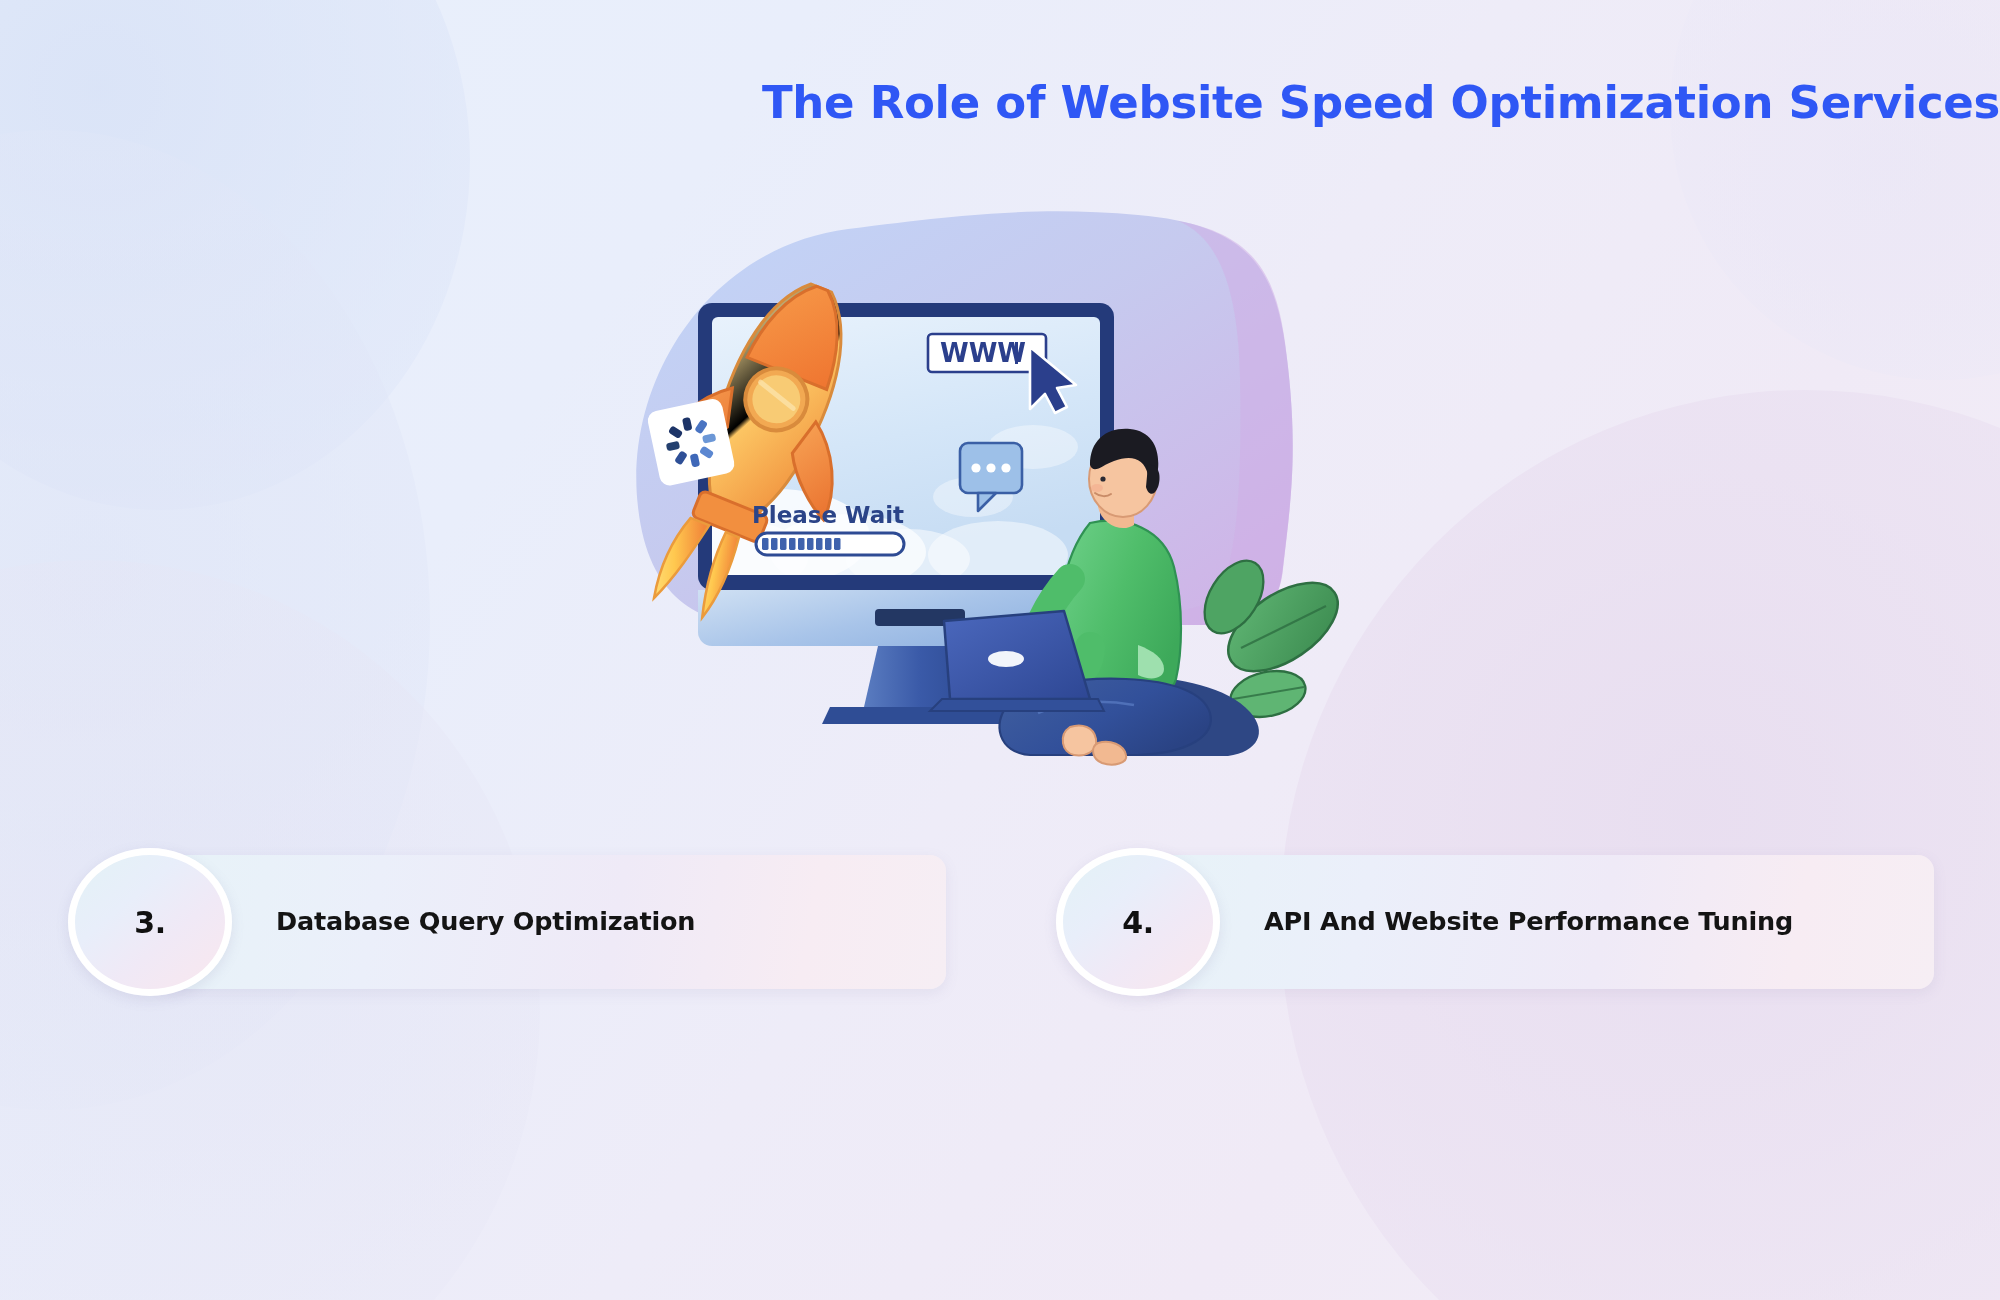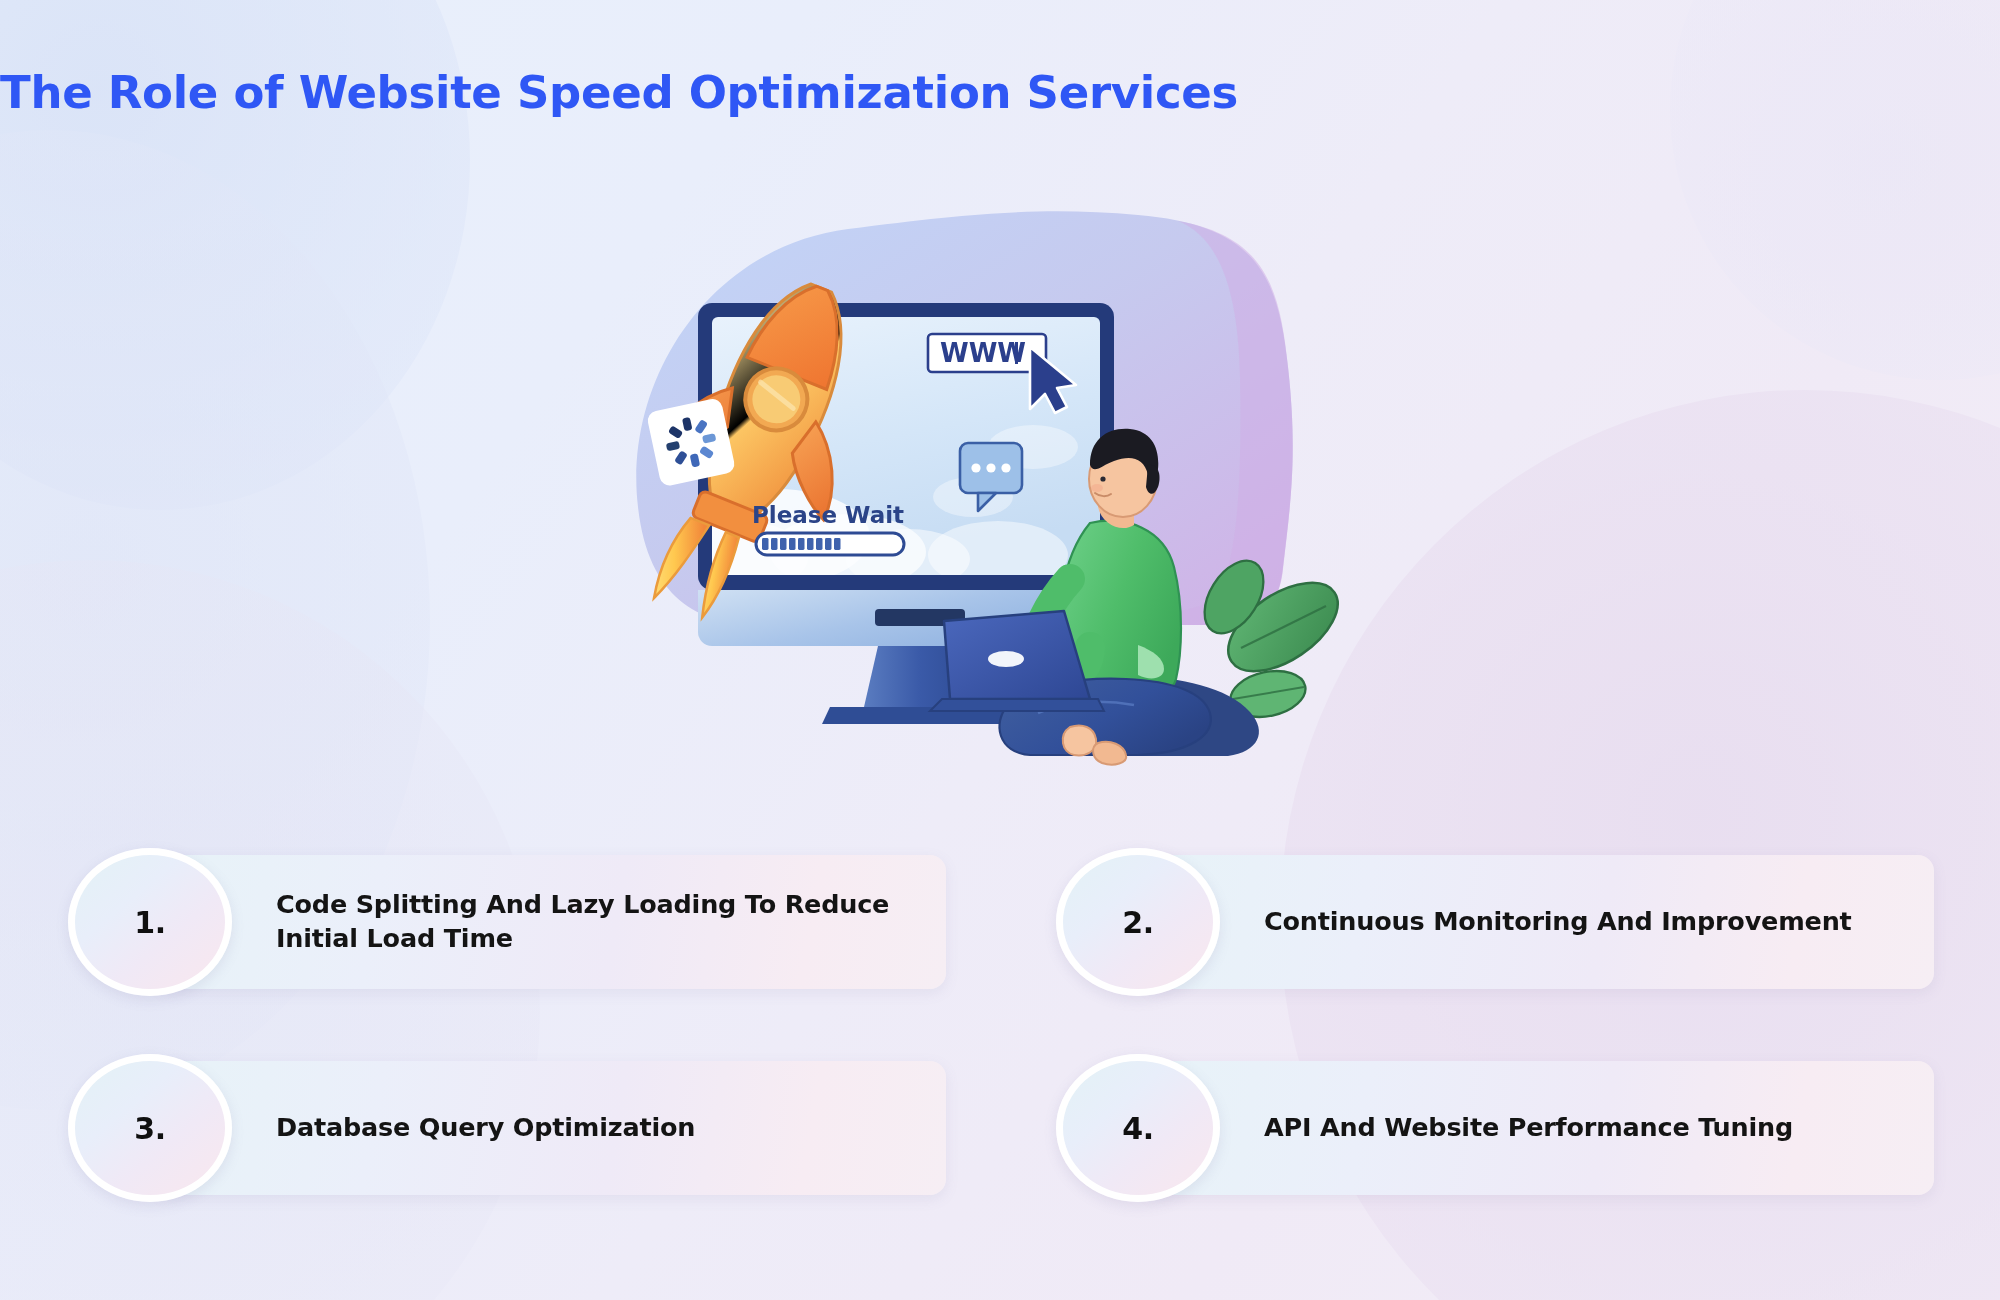--- a/index.html
+++ b/index.html
@@ -19,21 +19,21 @@
     background: radial-gradient(circle at 55% 45%, rgba(221,227,246,.60), rgba(230,236,250,.25)); }
   .blob-bl { width:900px; height:900px; left:-360px; top:560px;
     background: radial-gradient(circle at 60% 40%, rgba(228,228,244,.55), rgba(236,236,248,.2)); }
   .blob-br { width:1050px; height:1060px; right:-330px; top:390px;
     background: radial-gradient(circle at 40% 40%, rgba(231,220,239,.85), rgba(238,230,244,.45)); }
   .blob-tr { width:540px; height:540px; right:-210px; top:-160px;
     background: radial-gradient(circle at 40% 60%, rgba(233,230,246,.6), rgba(240,238,250,.2)); }
 
   
   .title {
-    position:absolute; top:66px; left:0; width:2000px; text-align:left;
+    position:absolute; top:76px; left:0; width:2000px; text-align:right;
     font-size:45px; font-weight:bold; letter-spacing:-0.3px;
     color:#2f57f5;
     font-family:"DejaVu Sans", sans-serif;
   }
 
   
   .illo { position:absolute; left:578px; top:207px; width:845px; height:580px; }
   .illo svg { display:block; width:100%; height:100%; }
 
   
@@ -290,41 +290,20 @@
 
     <path d="M366,414 L486,404 L512,492 L372,492 Z" fill="url(#lapG)" stroke="#27407e" stroke-width="2.5" stroke-linejoin="round"></path>
     <ellipse cx="428" cy="452" rx="18" ry="8" fill="#f2f5fb"></ellipse>
     <path d="M364,492 L520,492 L526,504 L352,504 Z" fill="#32509a" stroke="#27407e" stroke-width="2"></path>
   </g>
 </svg>
 </div>
 
 <div class="cards">
 
-  <div class="card-row">
-
-    <div class="card-wrap">
-      <div class="card">
-        <div class="card-text">Code Splitting And Lazy Loading To Reduce Initial Load Time</div>
-      </div>
-      <div class="badge">
-        <span class="badge-num">1.</span>
-      </div>
-    </div>
-
-    <div class="card-wrap">
-      <div class="card">
-        <div class="card-text">Continuous Monitoring And Improvement</div>
-      </div>
-      <div class="badge">
-        <span class="badge-num">2.</span>
-      </div>
-    </div>
-
-  </div>
 
   <div class="card-row">
 
     <div class="card-wrap">
       <div class="card">
         <div class="card-text">Database Query Optimization</div>
       </div>
       <div class="badge">
         <span class="badge-num">3.</span>
       </div>

